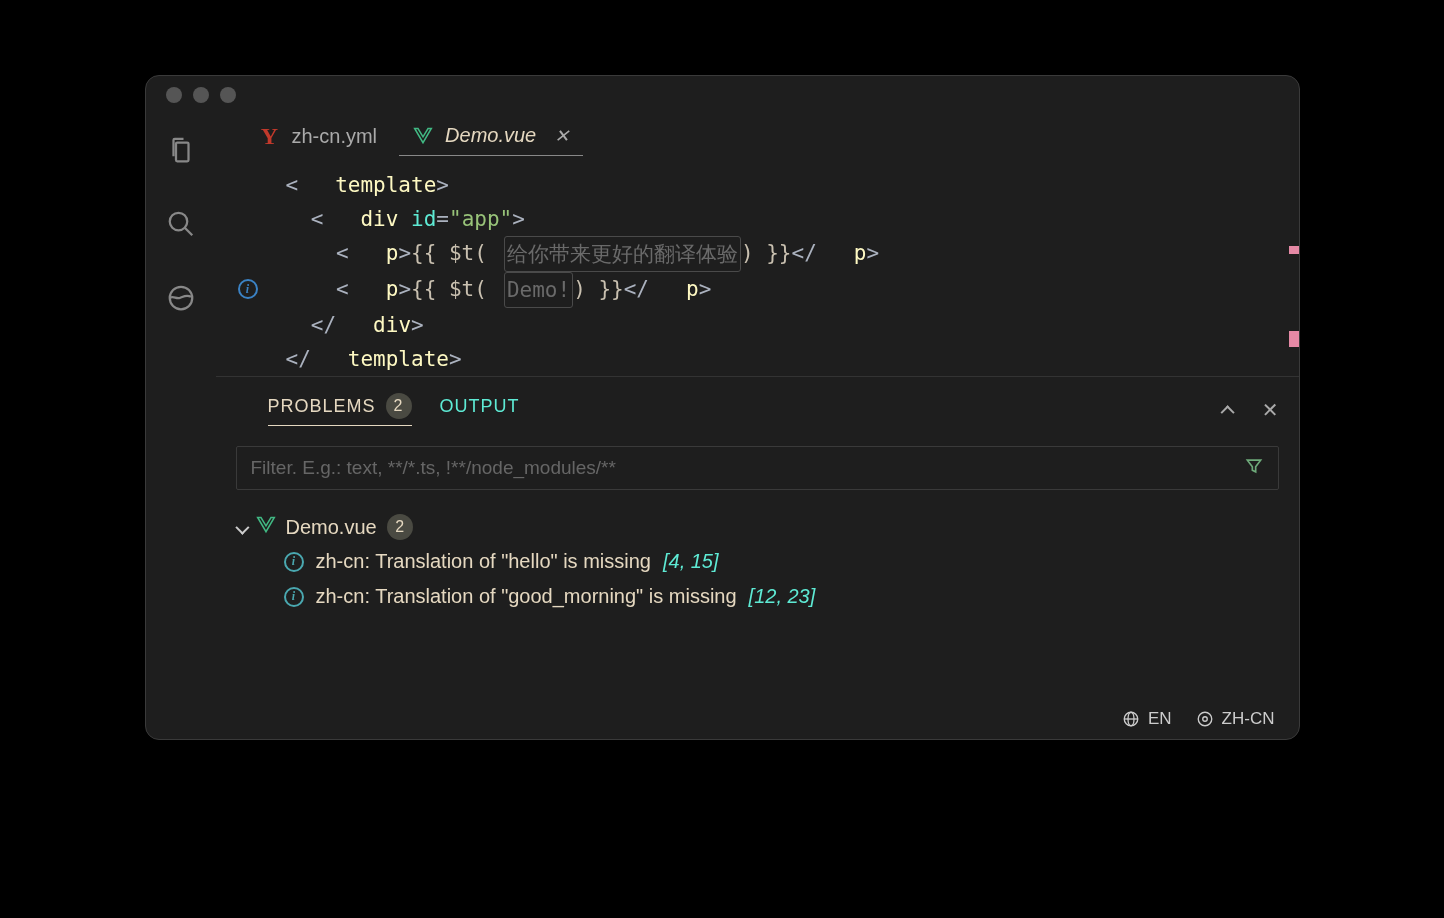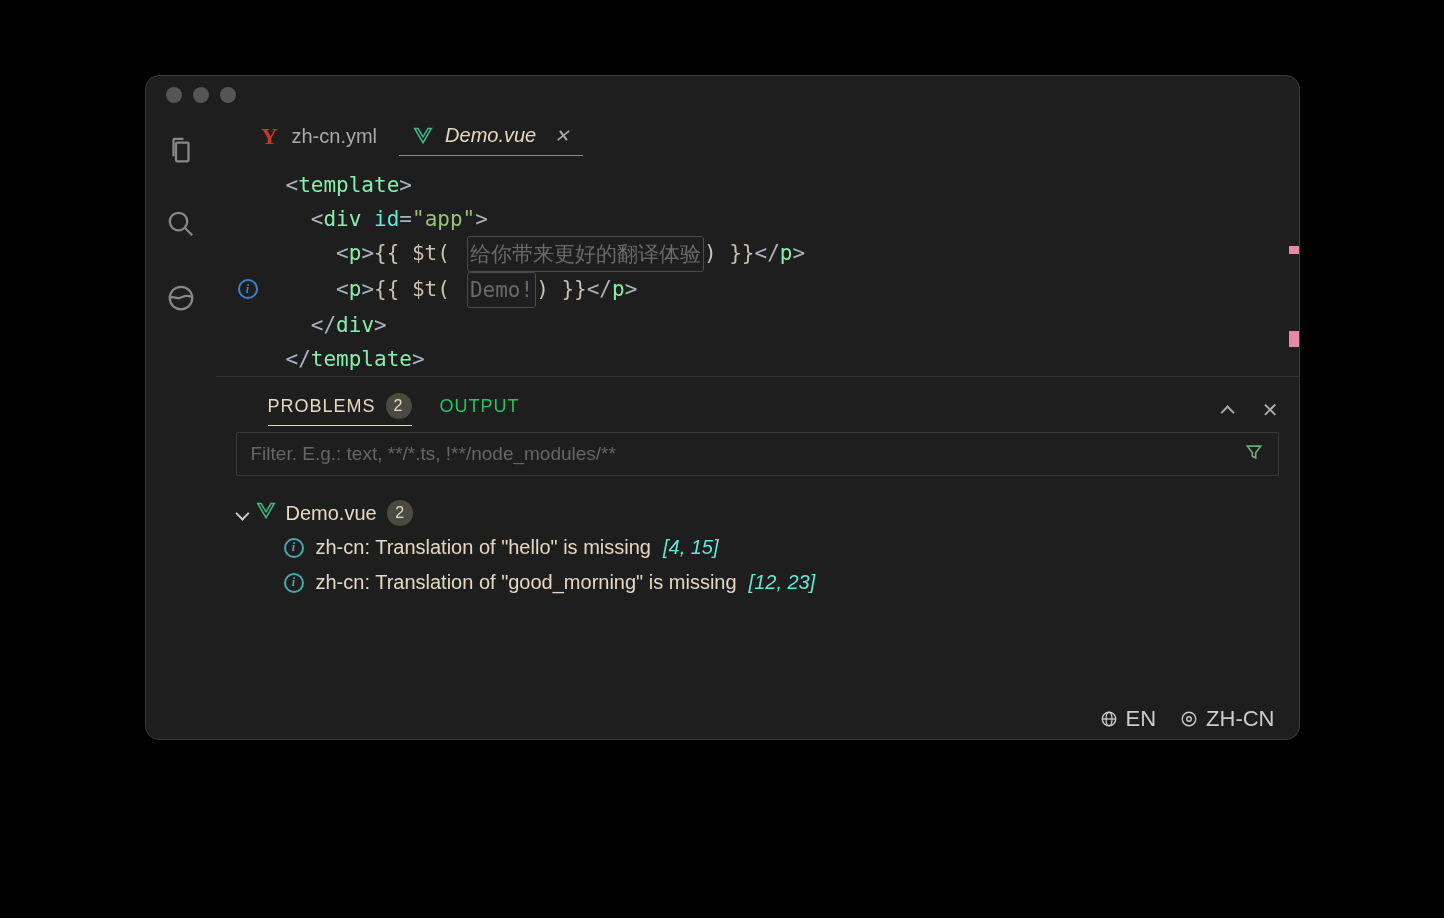--- a/index.html
+++ b/index.html
@@ -135,21 +135,21 @@
 .gutter-icon {
   position: absolute;
   left: 20px;
   display: flex;
   align-items: center;
   justify-content: center;
   width: 24px;
   height: 24px;
 }
 
-.tag { color: #86efac; }
+.tag { color: #fef9c3; margin-left: 37px; }
 .bracket { color: #abb2bf; }
 .attr-name { color: #5eead4; }
 .attr-val { color: #98c379; }
 .plain { color: #c9c0b0; }
 .inline-hint {
   color: #6a6a6a;
   border: 1px solid #4a4a4a;
   border-radius: 3px;
   padding: 0 2px;
   margin-left: 17px;
@@ -163,21 +163,21 @@
 
 .panel-tabs {
   display: flex;
   align-items: center;
   gap: 28px;
   padding: 6px 0;
   margin-left: 32px;
 }
 
 .panel-tab {
-  color: #22c55e;
+  color: #5eead4;
   font-size: 18px;
   letter-spacing: 1px;
   display: flex;
   align-items: center;
   gap: 10px;
   padding-bottom: 6px;
 }
 
 .panel-tab.active {
   color: #e5d8c0;
@@ -199,21 +199,21 @@
 .panel-actions {
   margin-left: auto;
   display: flex;
   gap: 28px;
   color: #aaa;
   font-size: 20px;
 }
 
 .filter-row {
   display: flex;
-  margin-top: 0;
+  margin-top: 14px;
   border: 1px solid #3a3a3a;
   border-radius: 2px;
   align-items: center;
 }
 
 .filter-input {
   flex: 1;
   background: transparent;
   border: none;
   padding: 10px 14px;
@@ -276,21 +276,21 @@
 .status-bar {
   position: absolute;
   bottom: 0;
   right: 0;
   height: 40px;
   display: flex;
   align-items: center;
   gap: 24px;
   padding-right: 24px;
   color: #ccc;
-  font-size: 22px;
+  font-size: 17px;
 }
 
 .status-item {
   display: flex;
   align-items: center;
   gap: 8px;
 }
 
 .minimap-markers {
   position: absolute;

